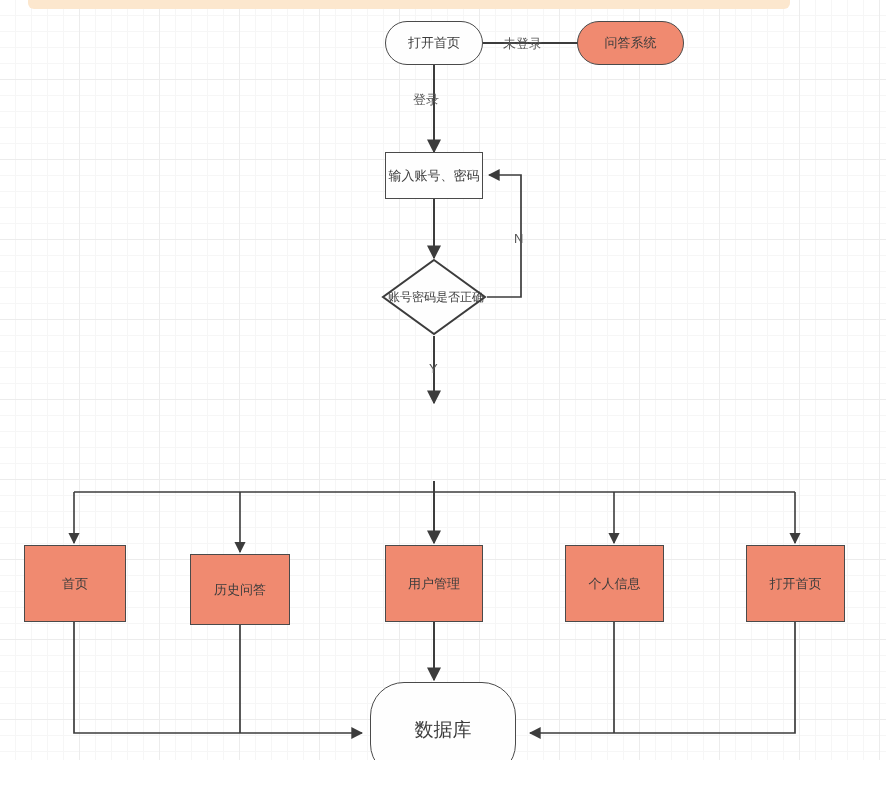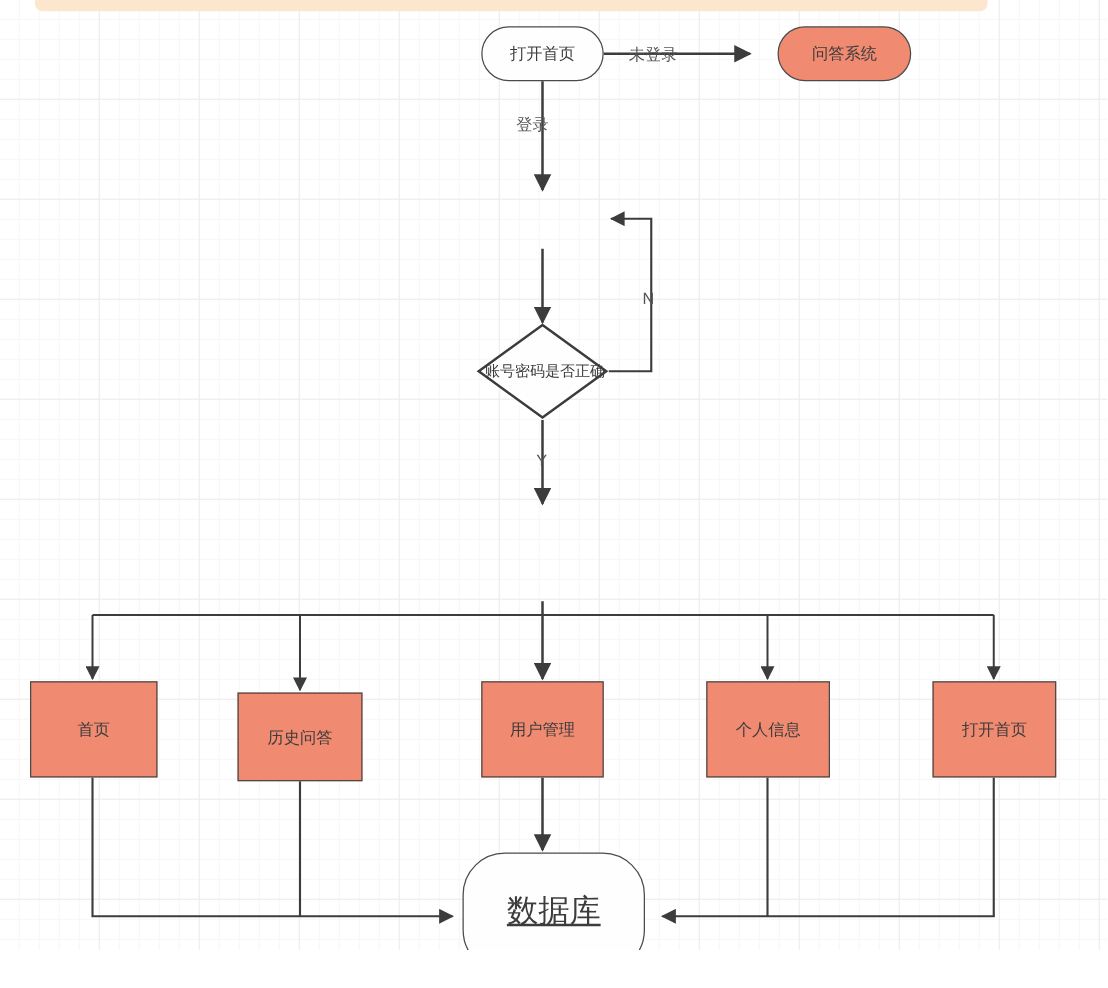--- a/index.html
+++ b/index.html
@@ -78,21 +78,21 @@
     line-height: 1.35;
   }
   .edge-label {
     position: absolute;
     color: #555555;
     background: transparent;
     white-space: nowrap;
   }
   .f13 { font-size: 13px; }
   .f12 { font-size: 12px; }
-  .f19 { font-size: 25px; text-decoration: underline; }
+  .f19 { font-size: 19px; }
 </style>
 </head>
 <body>
 
 <div id="canvas">
 
   <div class="top-bar"></div>
 
   <svg id="edges" viewBox="0 0 886 790" width="886" height="790">
     <defs>
@@ -129,24 +129,27 @@
 
       <path d="M 795 622 L 795 733 L 530 733" marker-end="url(#arrow)" stroke-width="1.7"></path>
       <path d="M 614 622 L 614 733" stroke-width="1.7"></path>
     </g>
   </svg>
 
   <div class="node proc stadium f13" style="left:385px; top:21px; width:98px; height:44px;">
     <span>打开首页</span>
   </div>
 
-  <div class="node fill stadium f13" style="left:622px; top:21px; width:107px; height:44px;">
+  <div class="node fill stadium f13" style="left:577px; top:21px; width:107px; height:44px;">
     <span>问答系统</span>
   </div>
 
+  <div class="node proc f13" style="left:385px; top:152px; width:98px; height:47px;">
+    <span>输入账号、密码</span>
+  </div>
 
   <div class="diamond-wrap" style="left:381px; top:258px; width:106px; height:78px;">
     <svg width="106" height="78" viewBox="0 0 106 78">
       <polygon points="53,2 104,39 53,76 2,39" fill="#fefefe" stroke="#3c3c3c" stroke-width="2"></polygon>
     </svg>
     <div class="diamond-label f12" style="padding:0 2px;">账号密码是否正确</div>
   </div>
 
 
   <div class="node fill f13" style="left:24px; top:545px; width:102px; height:77px;">

